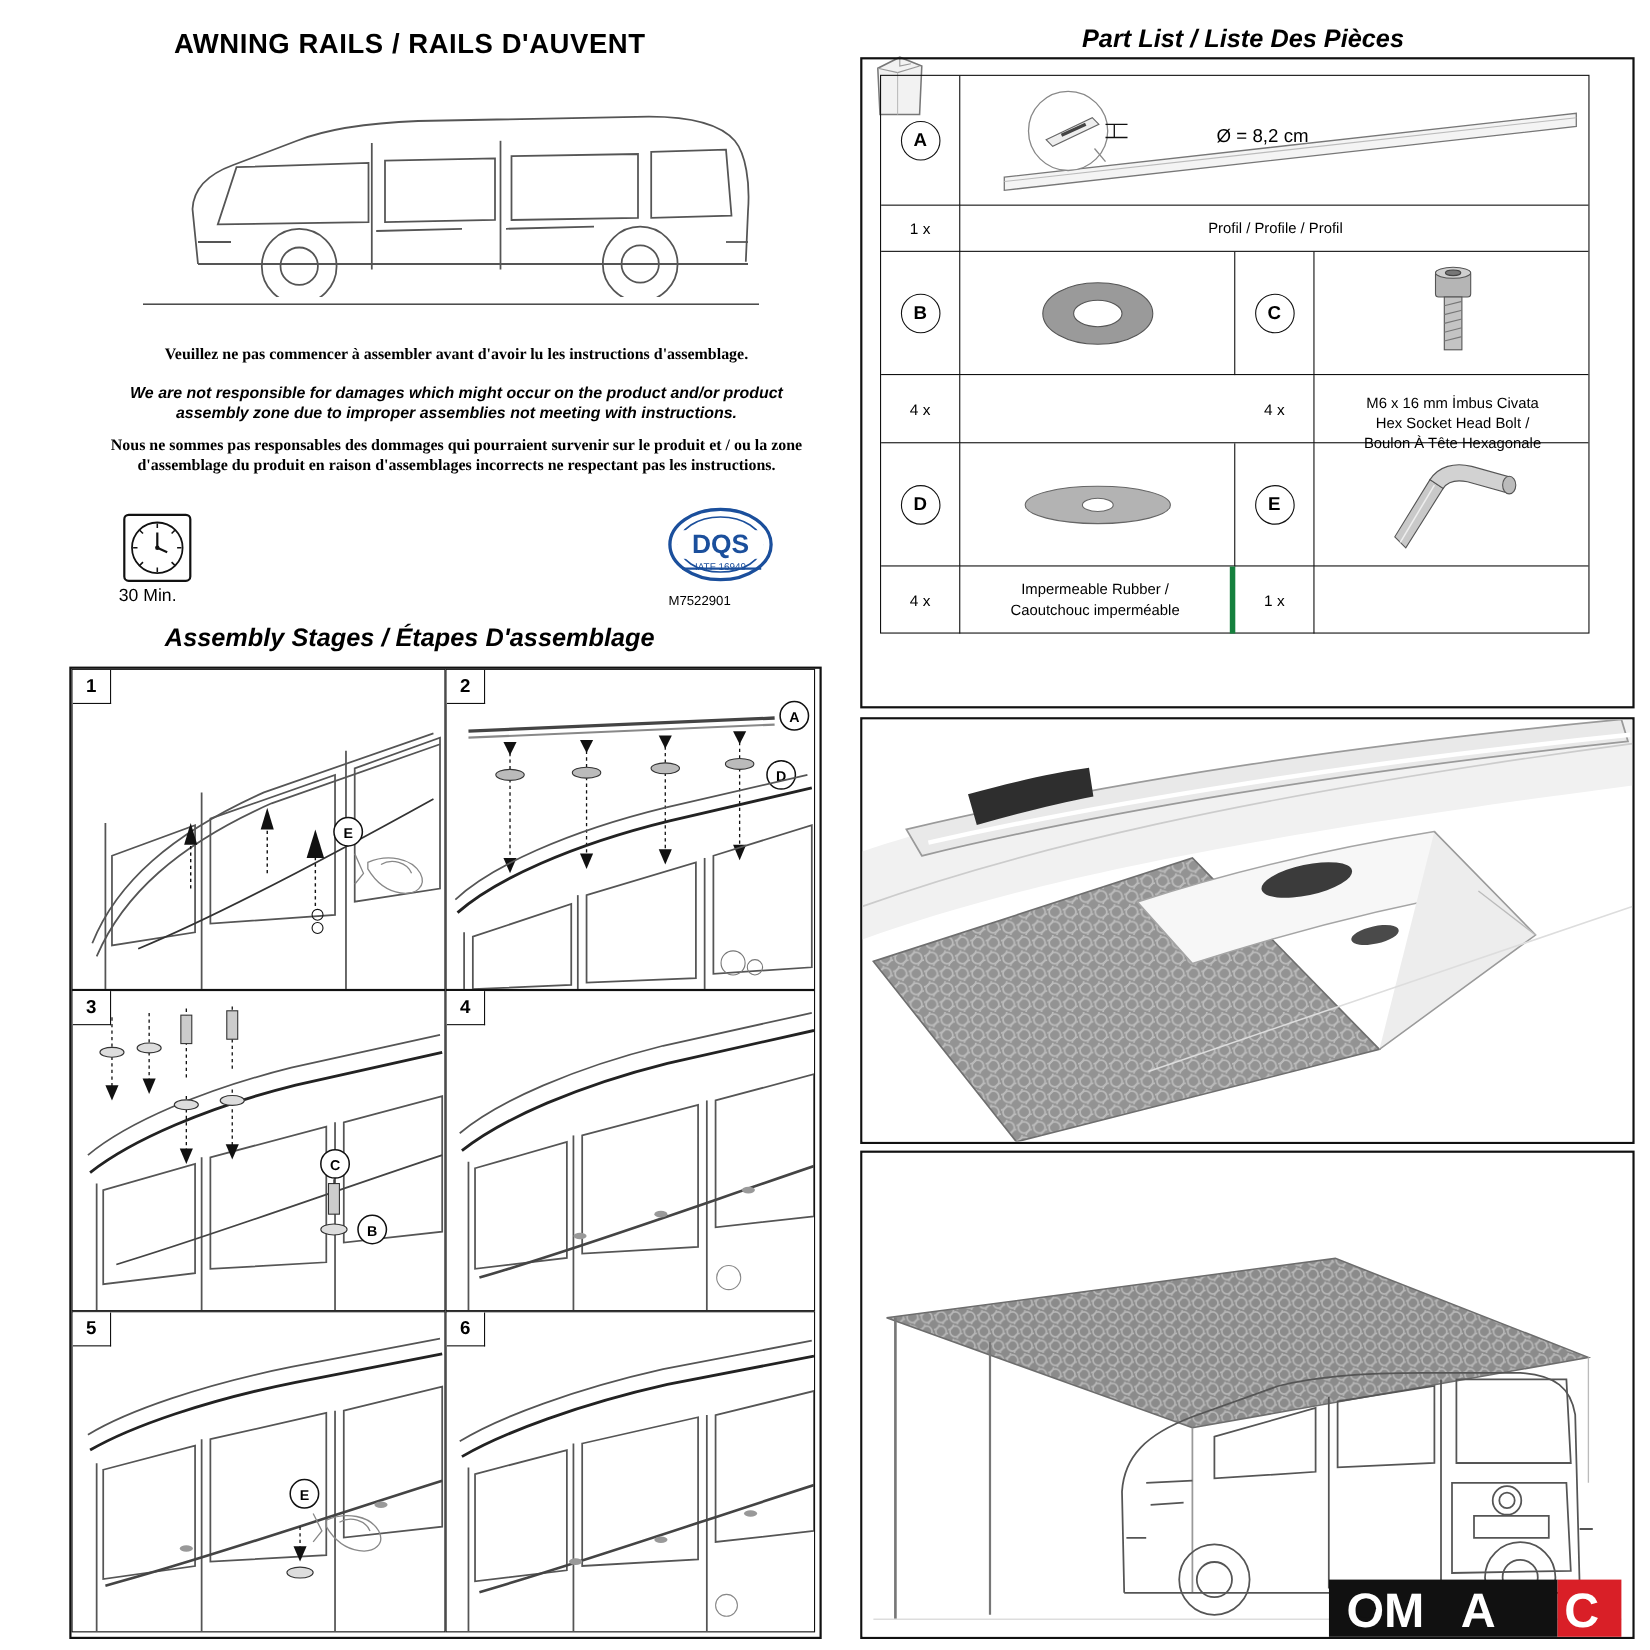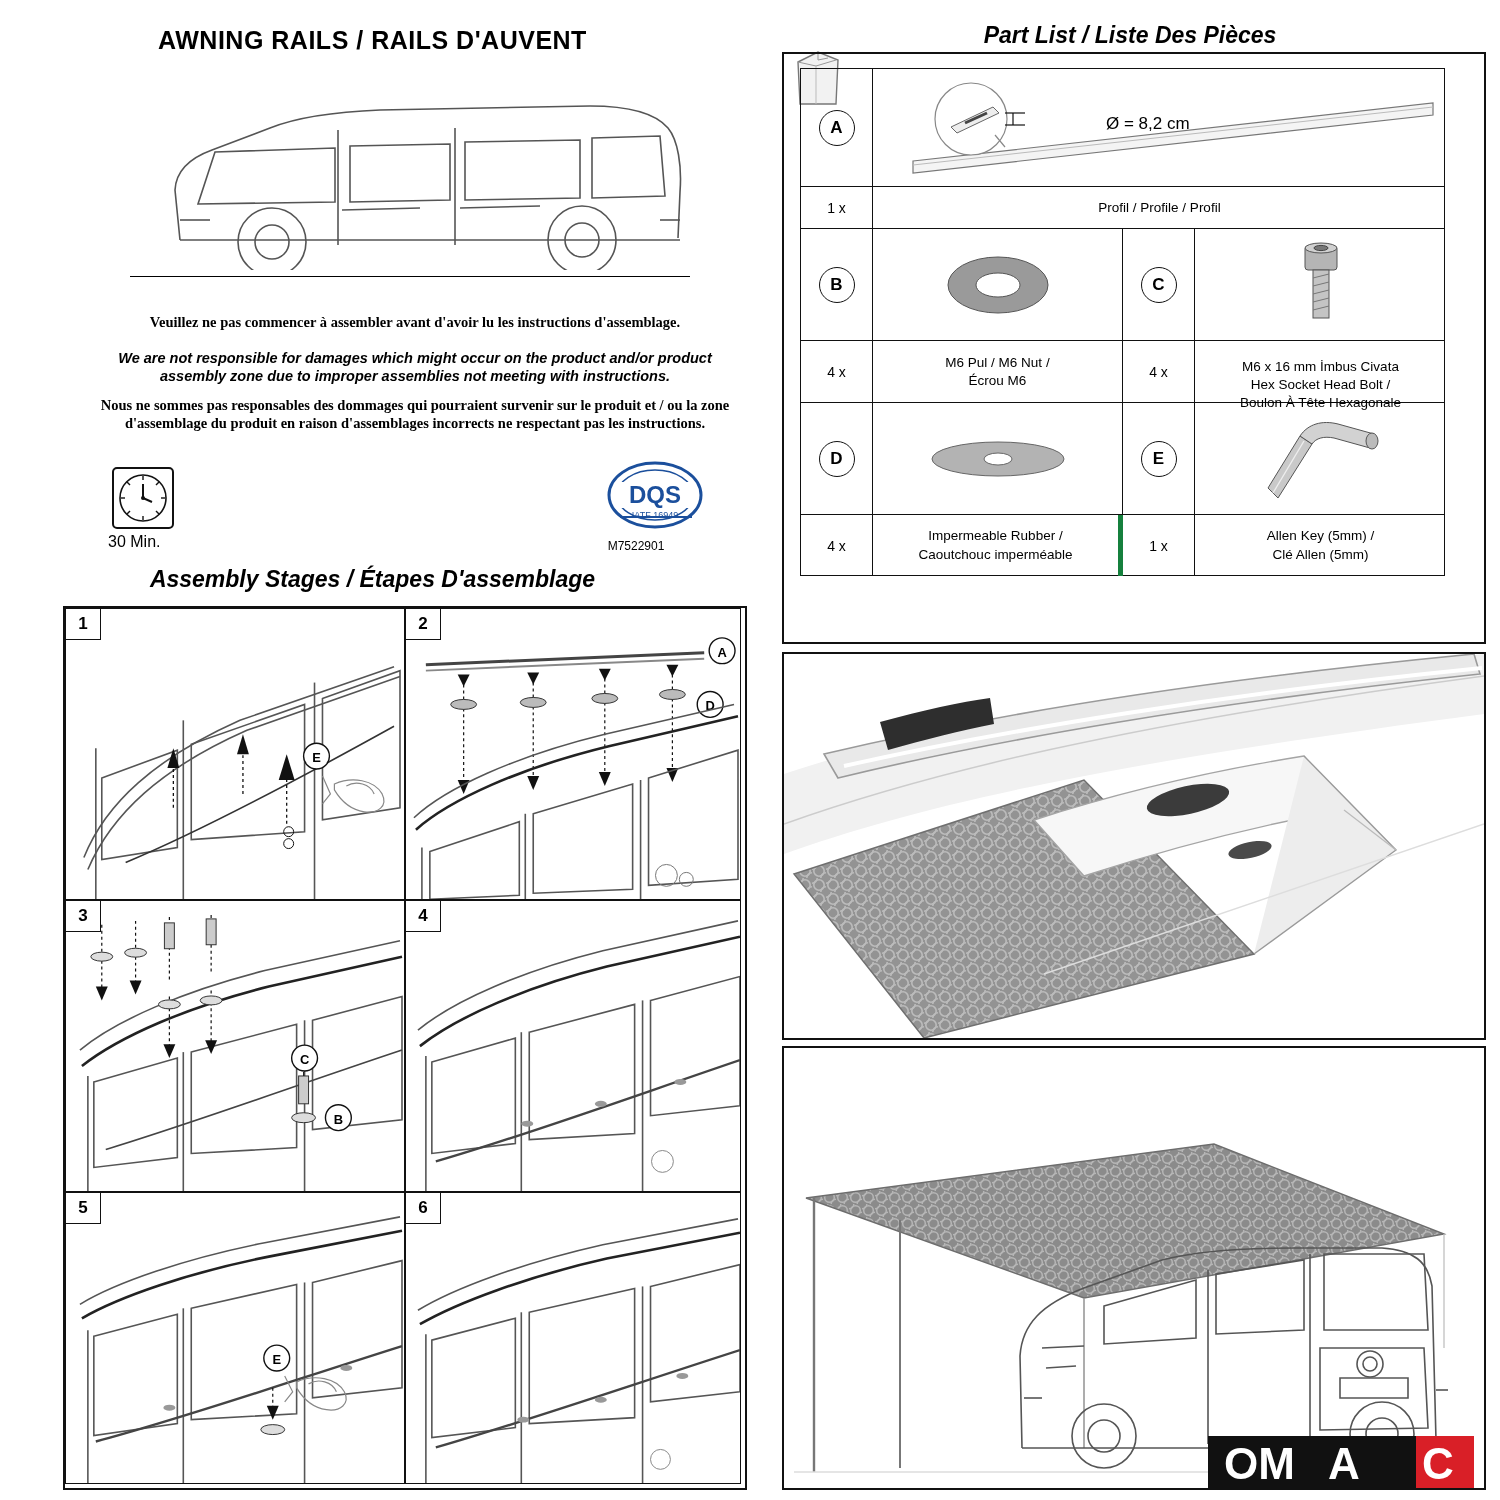--- a/index.html
+++ b/index.html
@@ -438,24 +438,20 @@
               <line x1="22" y1="70" x2="38" y2="66"></line>
             </g>
           </svg>
         </div>
       </div>
 
       <div class="prow" style="top:272px;height:62px;">
         <div class="pcell" style="left:0;top:0;width:72px;height:62px;border-right:1px solid #111;display:flex;align-items:center;justify-content:center;">
           <span class="qty">4 x</span>
         </div>
-        <div class="pcell pdesc" style="left:72px;top:0;width:250px;height:62px;border-right:1px solid #111;display:flex;align-items:center;justify-content:center;white-space:pre-line;">
-          <span>M6 Pul / M6 Nut /
-Écrou M6</span>
-        </div>
         <div class="pcell" style="left:322px;top:0;width:72px;height:62px;border-right:1px solid #111;display:flex;align-items:center;justify-content:center;">
           <span class="qty">4 x</span>
         </div>
         <div class="pcell pdesc" style="left:394px;top:13px;width:251px;height:62px;display:flex;align-items:center;justify-content:center;white-space:pre-line;">
           <span>M6 x 16 mm İmbus Civata
 Hex Socket Head Bolt /
 Boulon À Tête Hexagonale</span>
         </div>
       </div>
 
@@ -485,24 +481,20 @@
       <div class="prow" style="top:446px;height:61px;border-bottom:none;">
         <div class="pcell" style="left:0;top:0;width:72px;height:61px;border-right:1px solid #111;display:flex;align-items:center;justify-content:center;">
           <span class="qty">4 x</span>
         </div>
         <div class="pcell pdesc" style="left:72px;top:0;width:250px;height:61px;border-right:5px solid #15803d;display:flex;align-items:center;justify-content:center;white-space:pre-line;">
           <span>Impermeable Rubber /
 Caoutchouc imperméable</span>
         </div>
         <div class="pcell" style="left:322px;top:0;width:72px;height:61px;border-right:1px solid #111;display:flex;align-items:center;justify-content:center;">
           <span class="qty">1 x</span>
-        </div>
-        <div class="pcell pdesc" style="left:394px;top:0;width:251px;height:61px;display:flex;align-items:center;justify-content:center;white-space:pre-line;">
-          <span>Allen Key (5mm) /
-Clé Allen (5mm)</span>
         </div>
       </div>
     </div>
 
     <div class="photo-box">
       <svg width="700" height="384" viewBox="0 0 700 384">
         <defs>
           <pattern id="mesh" width="14" height="14" patternUnits="userSpaceOnUse">
             <rect width="14" height="14" fill="#8d8d8d"></rect>
             <circle cx="7" cy="7" r="5.2" fill="none" stroke="#b8b8b8" stroke-width="1.6"></circle>

